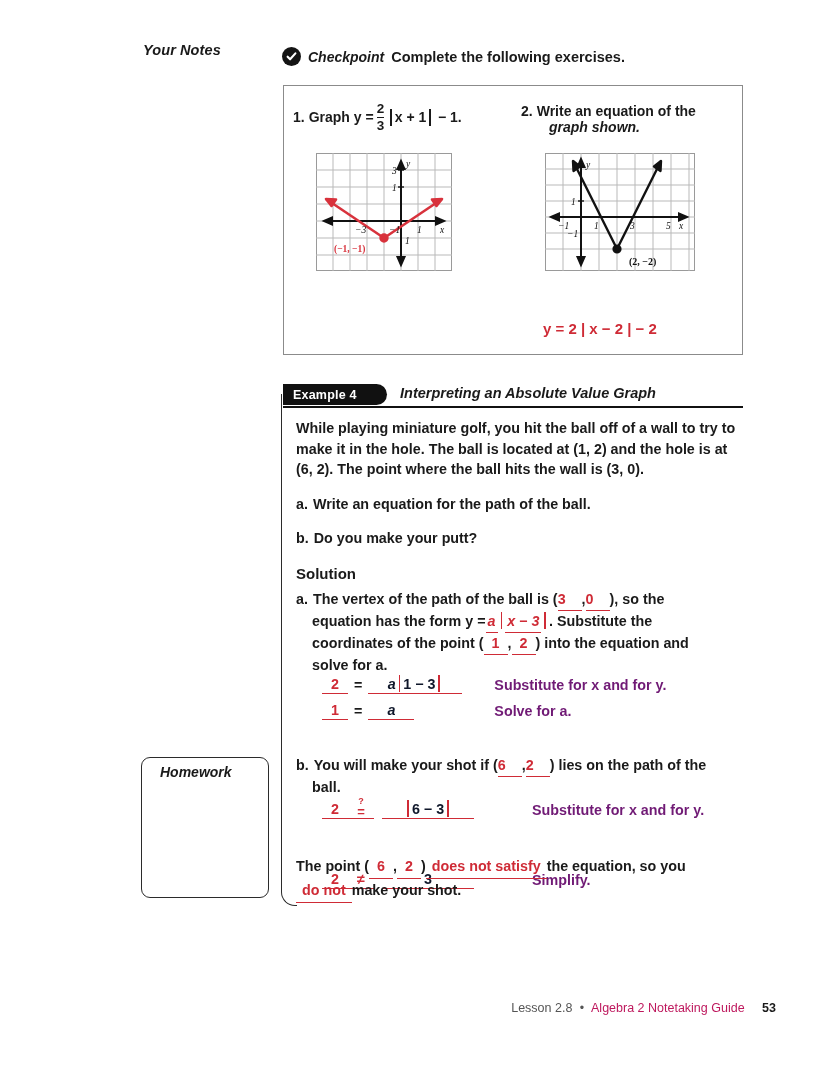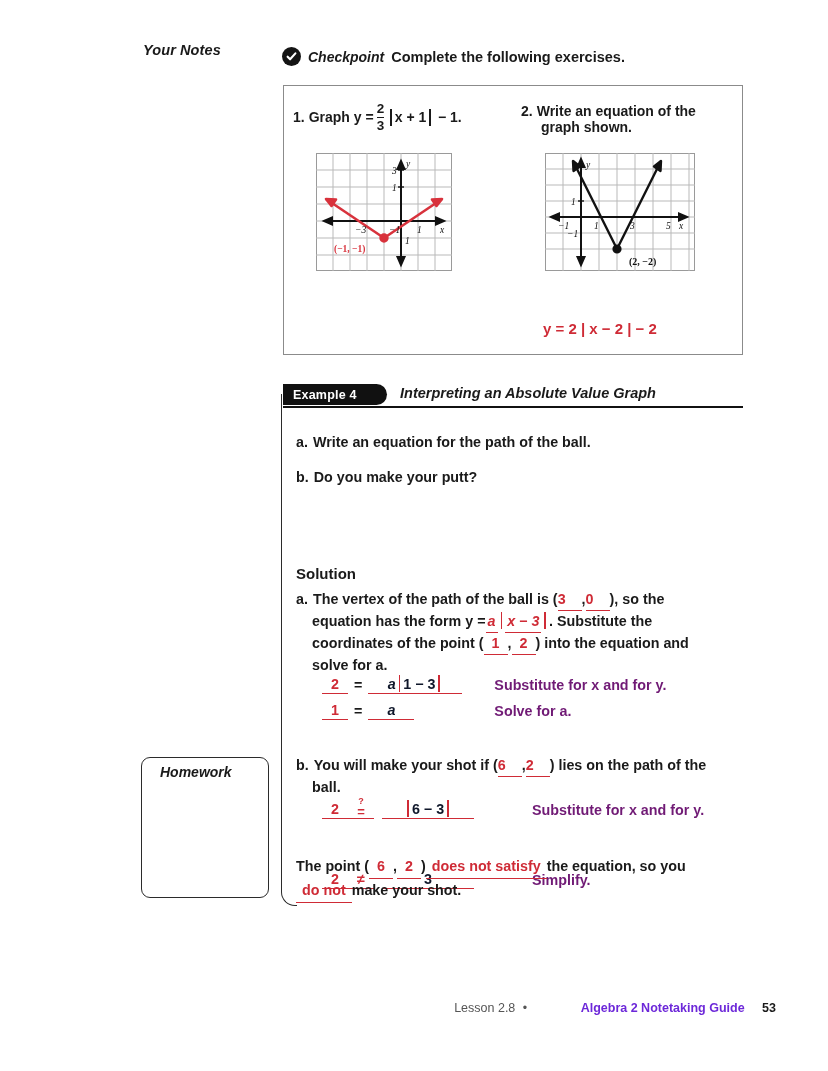--- a/index.html
+++ b/index.html
@@ -35,21 +35,21 @@
   .pnum{font-weight:bold;margin-right:4px;}
   .frac{display:inline-flex;flex-direction:column;align-items:center;
     vertical-align:middle;line-height:1;margin:0 3px;position:relative;top:0px;}
   .frac .num{font-size:13.5px;font-weight:bold;padding-bottom:1px;}
   .frac .den{font-size:13.5px;font-weight:bold;border-top:1.6px solid #1a1a1a;padding-top:1px;}
   .absbar{display:inline-block;width:1.6px;height:17px;background:#1a1a1a;
     vertical-align:-3px;margin:0 3px;}
   .absbar.red{background:#cf2b36;}
 
   #prob2-l1{white-space:nowrap;}
-  #prob2-l2{margin-left:20px;}
+  #prob2-l2{margin-left:28px;font-style:italic;}
 
   
   .graphwrap{position:absolute;}
   #graph1{left:316px;top:153px;}
   #graph2{left:545px;top:153px;}
 
   
   #cp-answer{position:absolute;left:543px;top:320px;color:#cf2b36;
     font-size:15px;font-weight:bold;}
 
@@ -130,21 +130,21 @@
     position:absolute;left:141px;top:757px;width:128px;height:141px;
     border:1.6px solid #2b2b2b;border-radius:9px;background:#fff;box-sizing:border-box;
   }
   #homework-label{position:absolute;left:160px;top:764px;font-weight:bold;font-style:italic;font-size:14px;}
 
   
   #footer{position:absolute;left:0;top:1001px;width:828px;text-align:right;
     padding-right:52px;box-sizing:border-box;font-size:12.5px;}
   #footer .lesson{color:#555;}
   #footer .sep{color:#555;margin:0 4px;}
-  #footer .title{font-weight:bold;color:#6d28d9;margin-left:46px;}
+  #footer .title{font-weight:normal;color:#be185d;}
   #footer .pageno{font-weight:bold;margin-left:14px;}
 </style>
 </head>
 <body>
 
 <div class="page">
 
   <div id="your-notes">Your Notes</div>
 
   <div id="checkpoint-head">
@@ -290,20 +290,21 @@
   <div id="cp-answer">y = 2 | x − 2 | − 2</div>
 
   <div id="example-header">
     <div id="example-tab">Example 4</div>
     <div id="example-title">Interpreting an Absolute Value Graph</div>
     <div id="example-rule"></div>
   </div>
   <div id="example-bracket"></div>
 
   <div id="example-body">
+    <div id="ex-para">While playing miniature golf, you hit the ball off of a wall to try to make it in the hole. The ball is located at (1, 2) and the hole is at (6, 2). The point where the ball hits the wall is (3, 0).</div>
     <div class="qline">
       <span class="qlabel">a.</span>
       <span>Write an equation for the path of the ball.</span>
     </div>
     <div class="qline">
       <span class="qlabel">b.</span>
       <span>Do you make your putt?</span>
     </div>
   </div>
 

